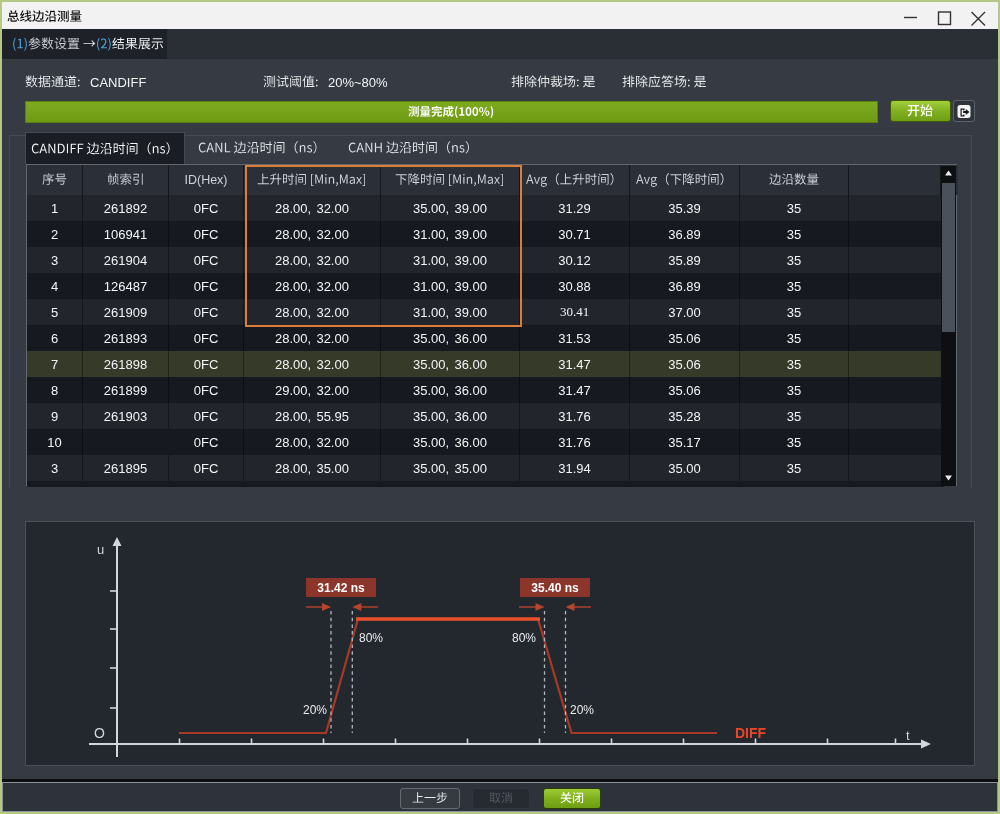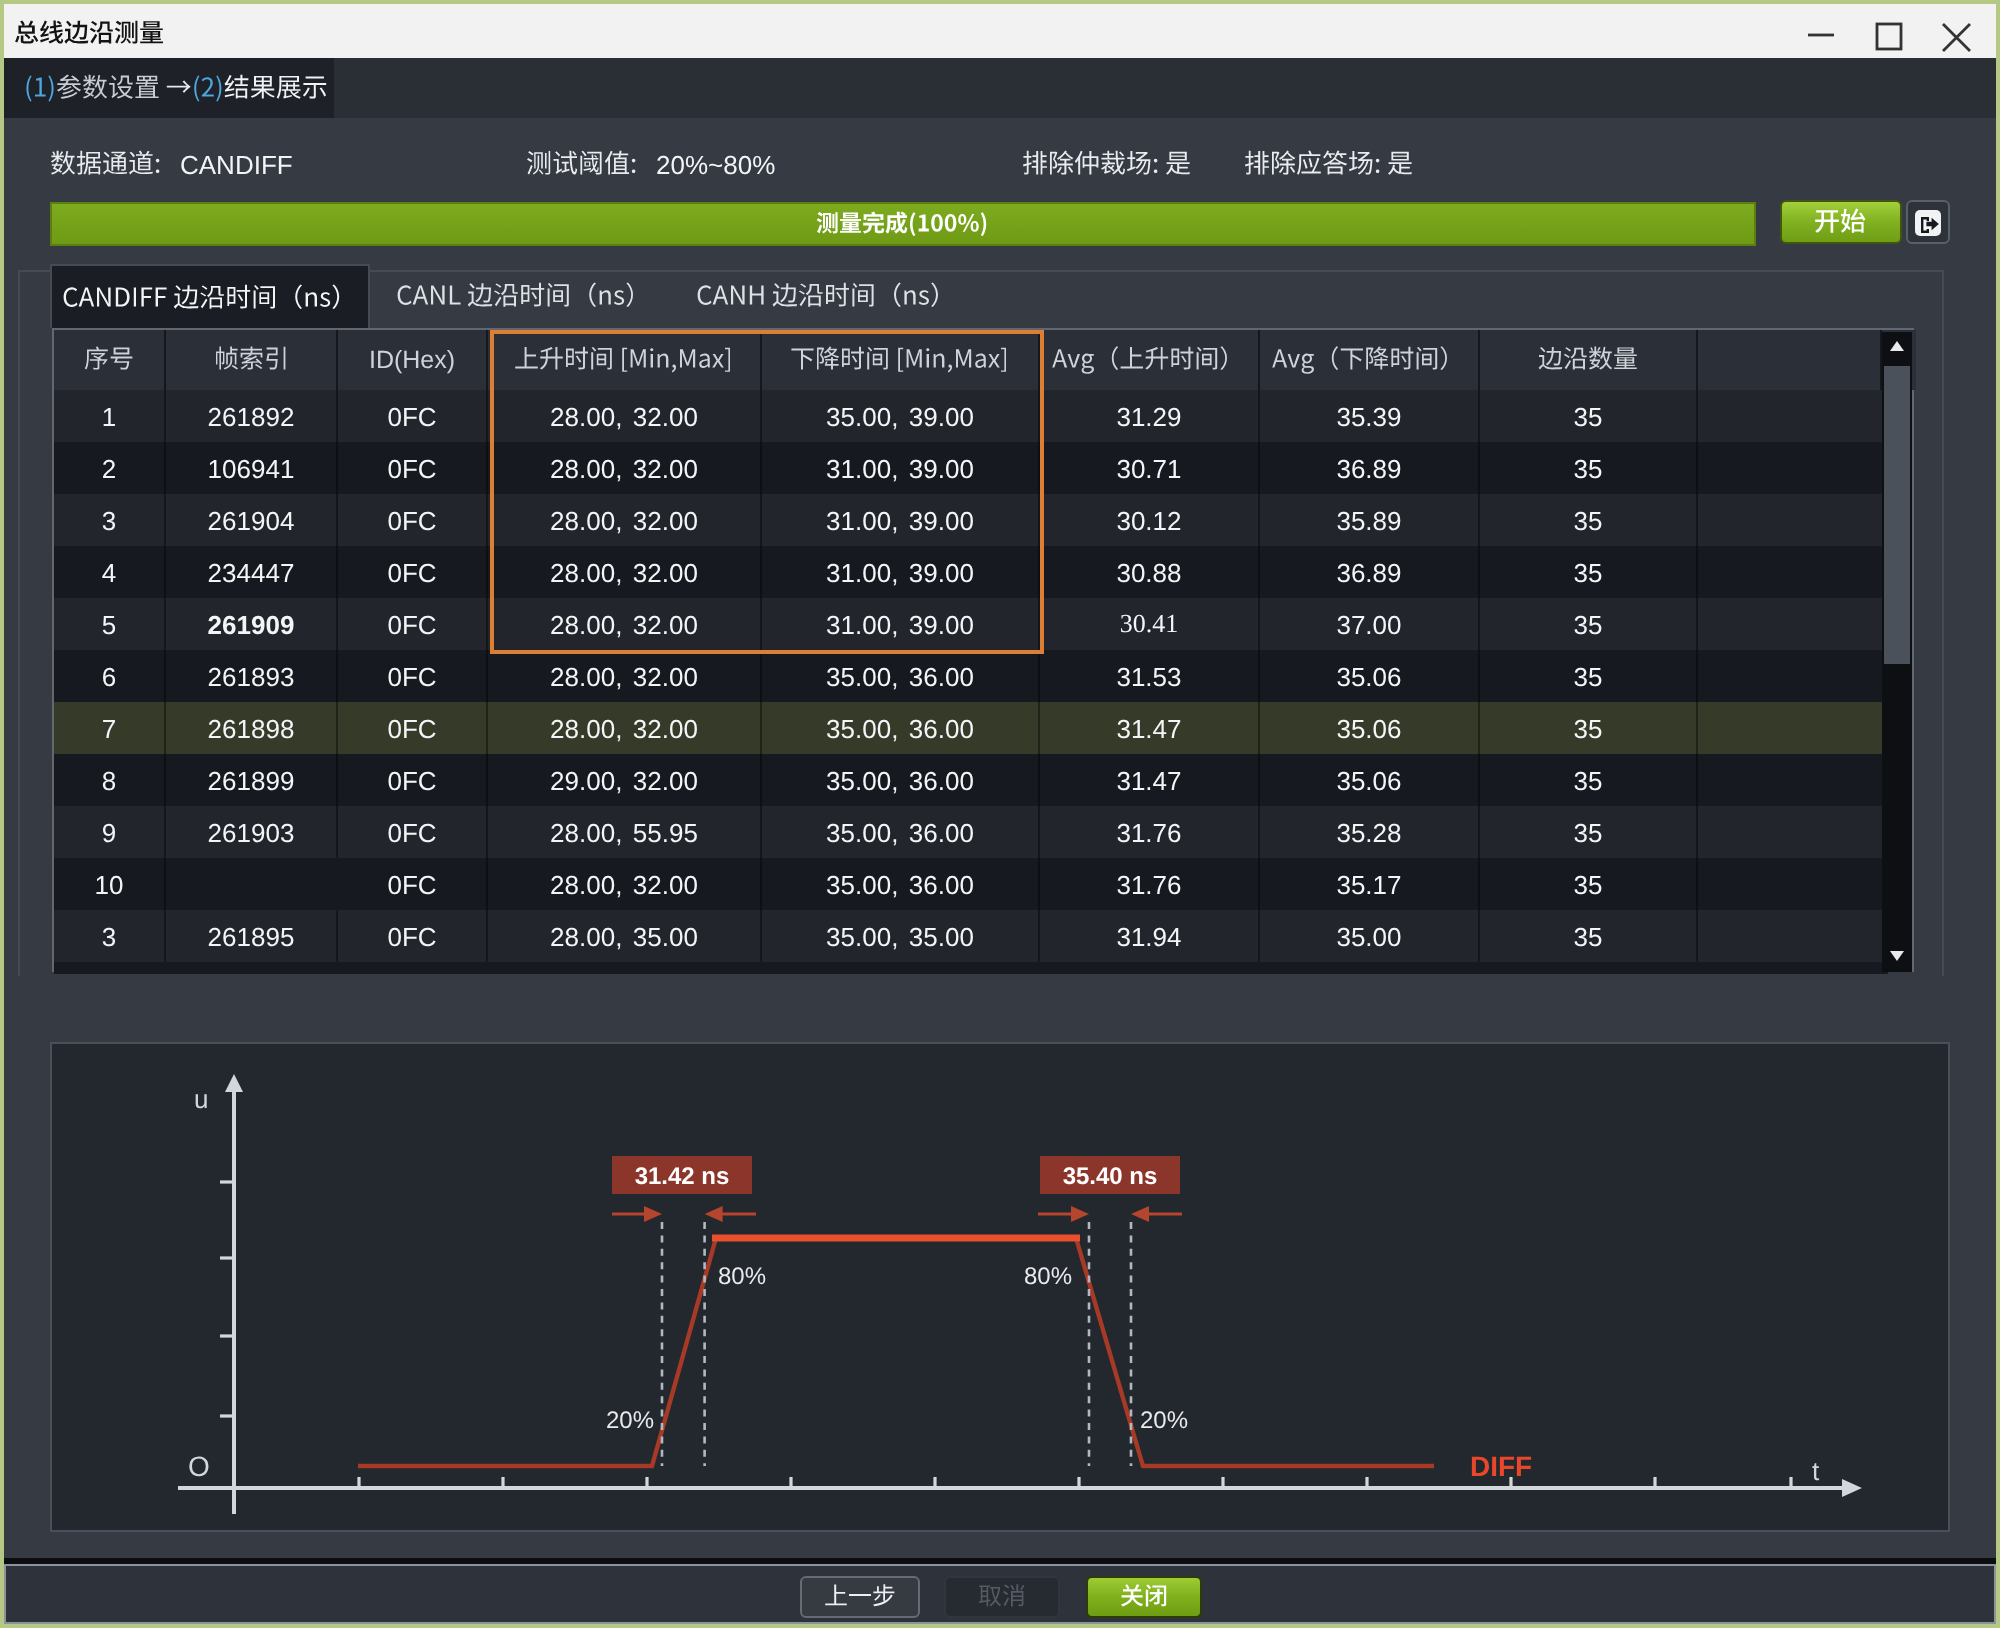--- a/index.html
+++ b/index.html
@@ -178,32 +178,32 @@
         <div class="cell" style="left:142px;width:75px;border-right:1px solid rgba(0,0,0,0.4);">0FC</div>
         <div class="cell" style="left:217px;width:137px;border-right:1px solid rgba(0,0,0,0.4);">28.00,  32.00</div>
         <div class="cell" style="left:354px;width:139px;border-right:1px solid rgba(0,0,0,0.4);">31.00,  39.00</div>
         <div class="cell" style="left:493px;width:110px;border-right:1px solid rgba(0,0,0,0.4);">30.12</div>
         <div class="cell" style="left:603px;width:110px;border-right:1px solid rgba(0,0,0,0.4);">35.89</div>
         <div class="cell" style="left:713px;width:109px;border-right:1px solid rgba(0,0,0,0.4);">35</div>
         <div class="cell" style="left:822px;width:93px;"></div>
       </div>
       <div class="row" style="top:108px;background:#16191f">
         <div class="cell" style="left:0px;width:56px;border-right:1px solid rgba(0,0,0,0.4);">4</div>
-        <div class="cell" style="left:56px;width:86px;border-right:1px solid rgba(0,0,0,0.4);">234447</div>
+        <div class="cell" style="left:56px;width:86px;border-right:1px solid rgba(0,0,0,0.4);">126487</div>
         <div class="cell" style="left:142px;width:75px;border-right:1px solid rgba(0,0,0,0.4);">0FC</div>
         <div class="cell" style="left:217px;width:137px;border-right:1px solid rgba(0,0,0,0.4);">28.00,  32.00</div>
         <div class="cell" style="left:354px;width:139px;border-right:1px solid rgba(0,0,0,0.4);">31.00,  39.00</div>
         <div class="cell" style="left:493px;width:110px;border-right:1px solid rgba(0,0,0,0.4);">30.88</div>
         <div class="cell" style="left:603px;width:110px;border-right:1px solid rgba(0,0,0,0.4);">36.89</div>
         <div class="cell" style="left:713px;width:109px;border-right:1px solid rgba(0,0,0,0.4);">35</div>
         <div class="cell" style="left:822px;width:93px;"></div>
       </div>
       <div class="row" style="top:134px;background:#22252c">
         <div class="cell" style="left:0px;width:56px;border-right:1px solid rgba(0,0,0,0.4);">5</div>
-        <div class="cell" style="left:56px;width:86px;border-right:1px solid rgba(0,0,0,0.4);font-weight:bold;">261909</div>
+        <div class="cell" style="left:56px;width:86px;border-right:1px solid rgba(0,0,0,0.4);">261909</div>
         <div class="cell" style="left:142px;width:75px;border-right:1px solid rgba(0,0,0,0.4);">0FC</div>
         <div class="cell" style="left:217px;width:137px;border-right:1px solid rgba(0,0,0,0.4);">28.00,  32.00</div>
         <div class="cell" style="left:354px;width:139px;border-right:1px solid rgba(0,0,0,0.4);">31.00,  39.00</div>
         <div class="cell" style="left:493px;width:110px;border-right:1px solid rgba(0,0,0,0.4);font-family:Liberation Serif, serif;">30.41</div>
         <div class="cell" style="left:603px;width:110px;border-right:1px solid rgba(0,0,0,0.4);">37.00</div>
         <div class="cell" style="left:713px;width:109px;border-right:1px solid rgba(0,0,0,0.4);">35</div>
         <div class="cell" style="left:822px;width:93px;"></div>
       </div>
       <div class="row" style="top:160px;background:#16191f">
         <div class="cell" style="left:0px;width:56px;border-right:1px solid rgba(0,0,0,0.4);">6</div>

